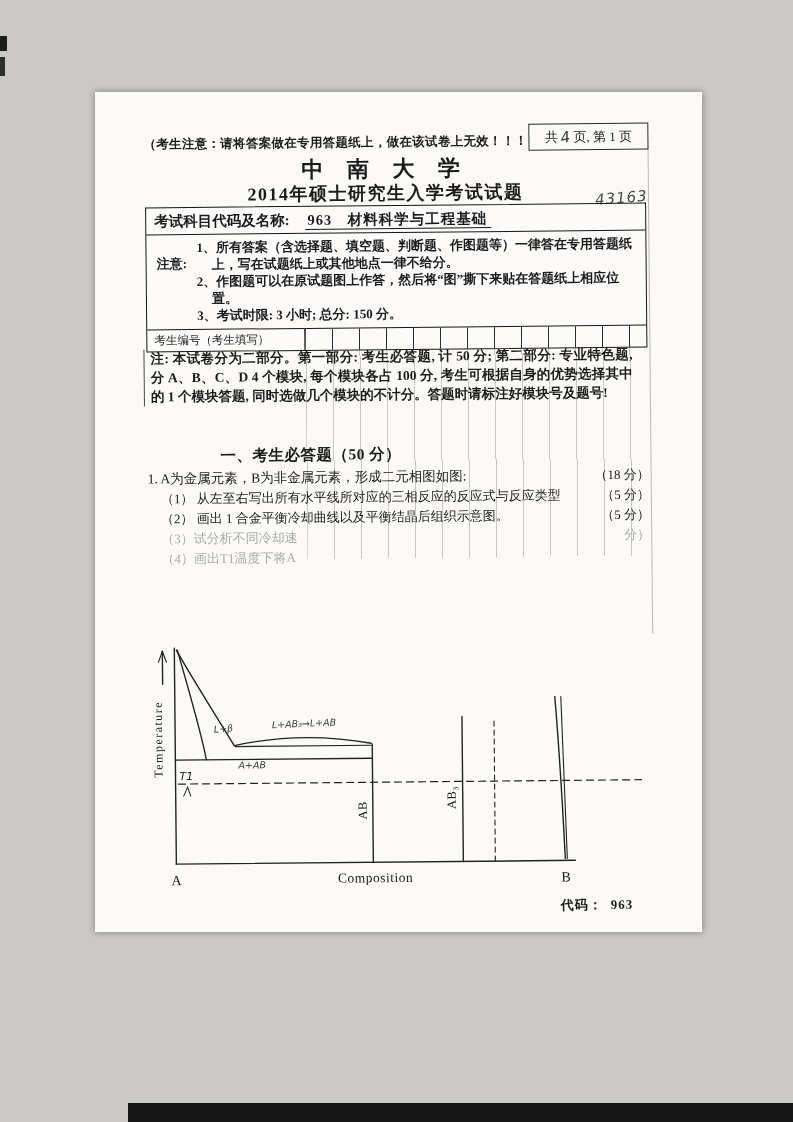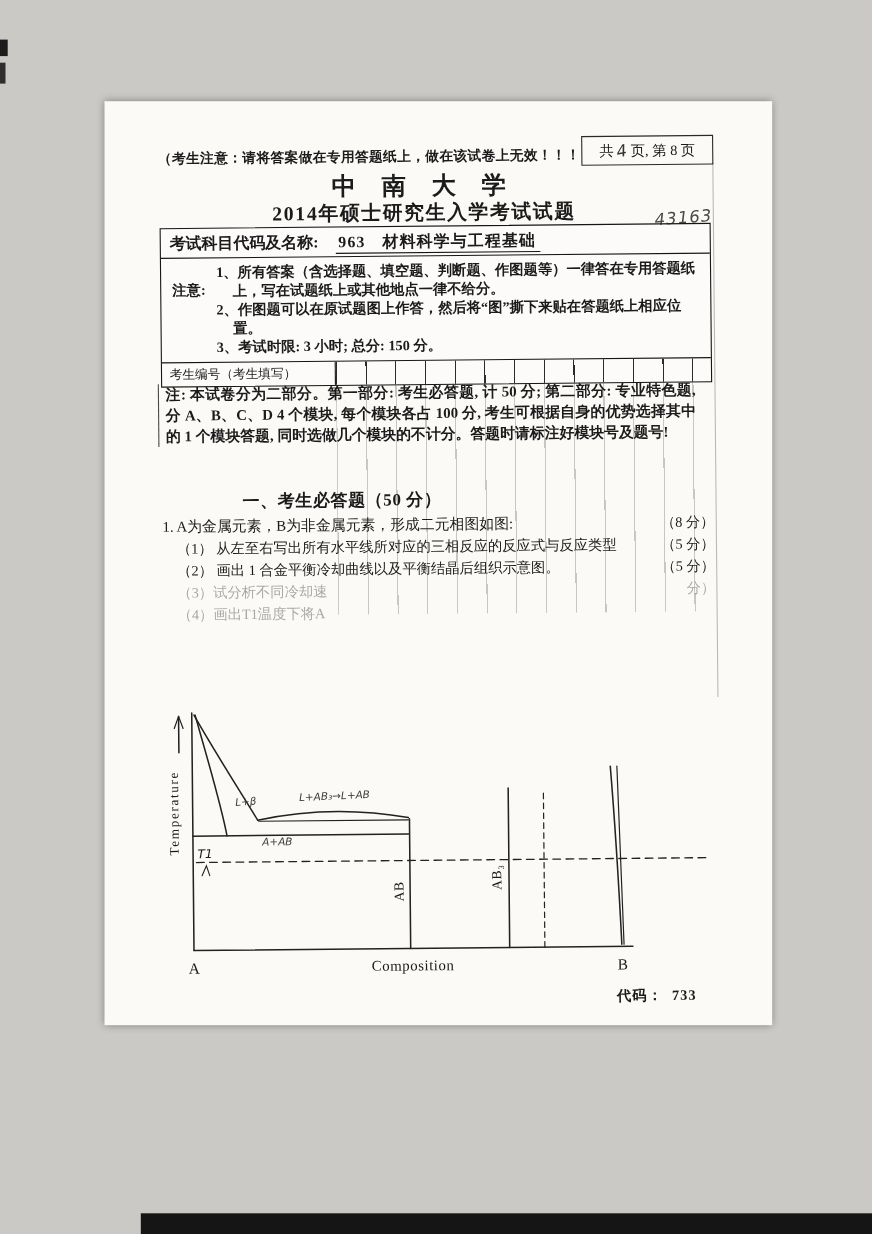--- a/index.html
+++ b/index.html
@@ -81,21 +81,21 @@
 <div class="bottom-strip"></div>
 
 <div class="scan-page">
   <div class="page-inner">
 
     <div class="notice">（考生注意：请将答案做在专用答题纸上，做在该试卷上无效！！！）</div>
 
     <div class="pages-box">
       <span>共</span>
       <span class="hand">4</span>
-      <span>页, 第 8 页</span>
+      <span>页, 第 1 页</span>
     </div>
 
     <div class="university">中 南 大 学</div>
     <div class="examtitle">2014年硕士研究生入学考试试题</div>
     <div class="handcode">43163</div>
 
     <div class="subject-table">
       <div class="t-row1">
         <span class="t-label">考试科目代码及名称:</span><span class="t-value">963　材料科学与工程基础</span>
       </div>
@@ -116,21 +116,21 @@
     <div class="ghost-lines"></div>
     <div class="right-ghost"></div>
 
     <div class="instruction">注: 本试卷分为二部分。第一部分: 考生必答题, 计 50 分; 第二部分: 专业特色题, 分 A、B、C、D 4 个模块, 每个模块各占 100 分, 考生可根据自身的优势选择其中的 1 个模块答题, 同时选做几个模块的不计分。答题时请标注好模块号及题号!</div>
 
     <div class="section-heading">一、考生必答题（50 分）</div>
 
     <div class="questions">
       <div class="q-row first">
         <span class="q-text">1. A为金属元素，B为非金属元素，形成二元相图如图:</span>
-        <span class="q-score">（8 分）</span>
+        <span class="q-score">（18 分）</span>
       </div>
       <div class="q-row sub">
         <span class="q-text">（1）  从左至右写出所有水平线所对应的三相反应的反应式与反应类型</span>
         <span class="q-score">（5 分）</span>
       </div>
       <div class="q-row sub">
         <span class="q-text">（2）  画出 1 合金平衡冷却曲线以及平衡结晶后组织示意图。</span>
         <span class="q-score">（5 分）</span>
       </div>
       <div class="q-row sub faded">
@@ -179,17 +179,17 @@
         <text class="comp-line-label" x="313" y="166" transform="rotate(-90 313 166)" text-anchor="middle">AB₃</text>
       </g>
       <g class="hand-text">
         <text x="72" y="99" transform="rotate(-4 72 99)">L+β</text>
         <text x="130" y="95" transform="rotate(-2 130 95)">L+AB₃→L+AB</text>
         <text x="96" y="135">A+AB</text>
       </g>
     </svg>
 
     <div class="footer-code">
-      <span>代码：</span><span class="fc-val">733</span>
+      <span>代码：</span><span class="fc-val">963</span>
     </div>
 
   </div>
 </div>
 
 </body></html>

